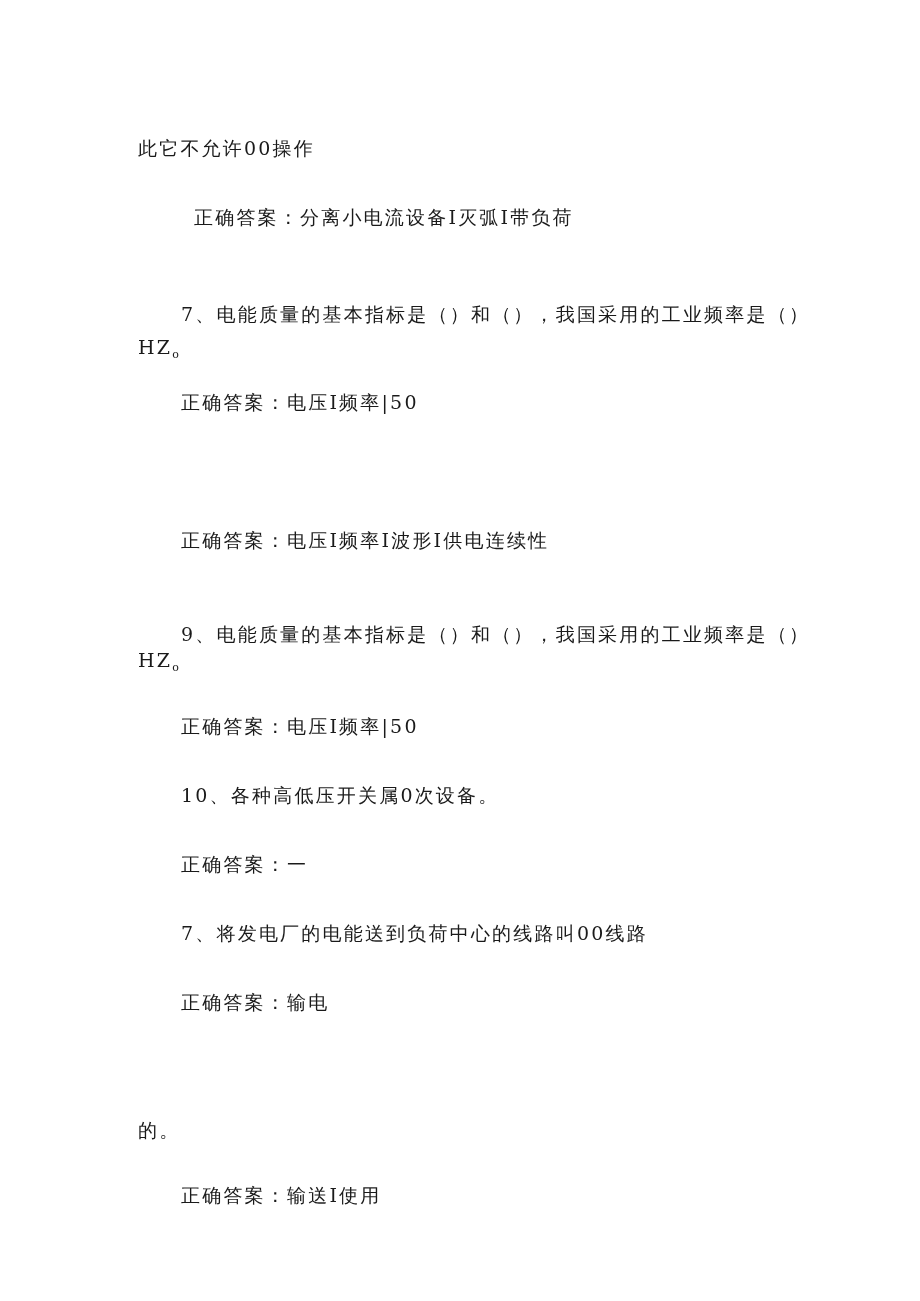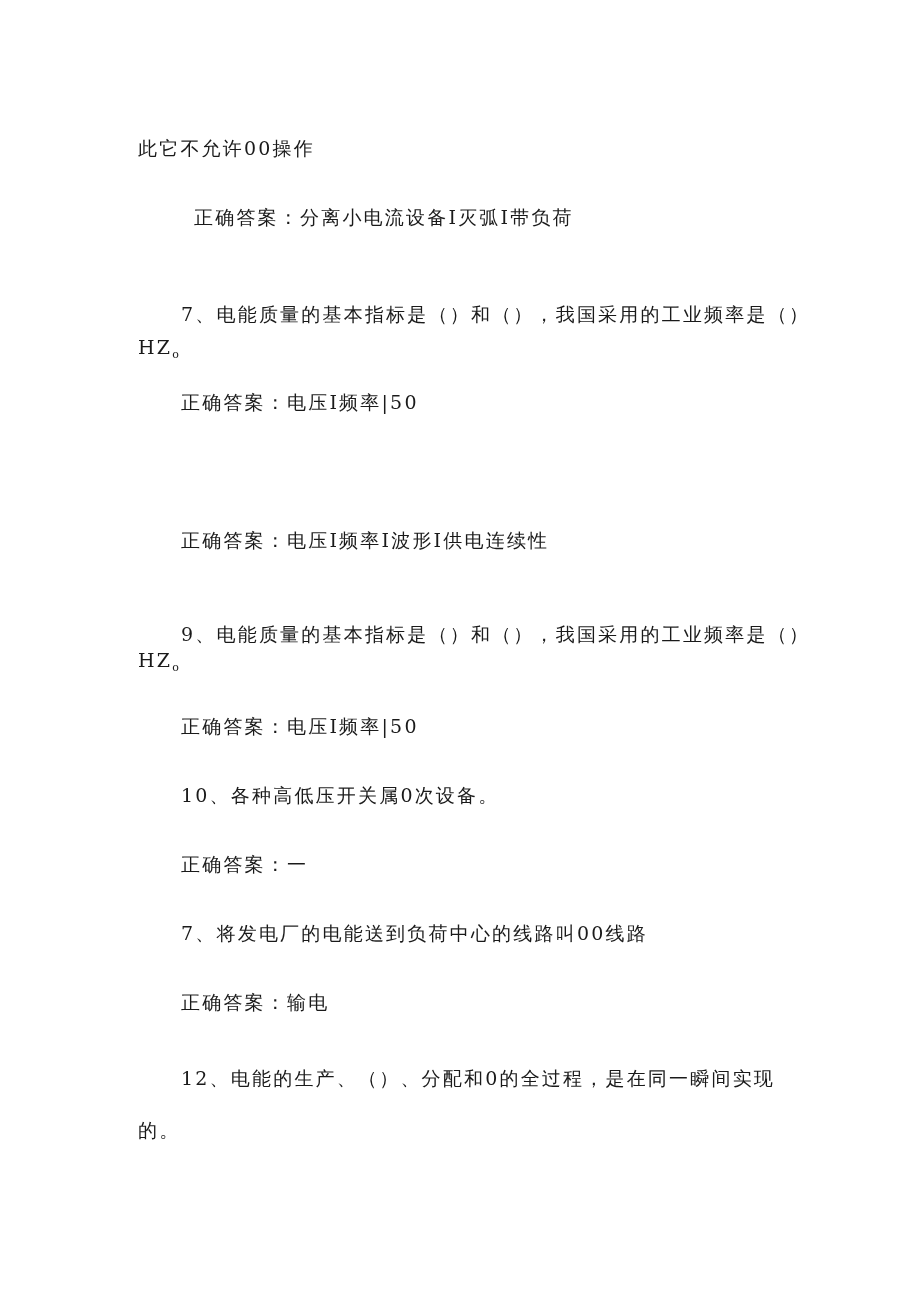--- a/index.html
+++ b/index.html
@@ -85,21 +85,21 @@
   </div>
 
   <div class="line indent" style="top:904px;">
     <span>7、</span><span>将发电厂的电能送到负荷中心的线路叫00线路</span>
   </div>
 
   <div class="line indent" style="top:973px;">
     <span>正确答案：</span><span>输电</span>
   </div>
 
-  <div class="line indent" style="top:1049px;">
-    <span>12、</span><span>电能的生产、（）、分配和0的全过程，是在同一瞬间实现</span>
-  </div>
   <div class="line flush" style="top:1101px;">
     <span>的。</span>
   </div>
 
+  <div class="line indent" style="top:1166px;">
+    <span>正确答案：</span><span>输送I使用</span>
+  </div>
 
 </div>
 
 </body></html>

